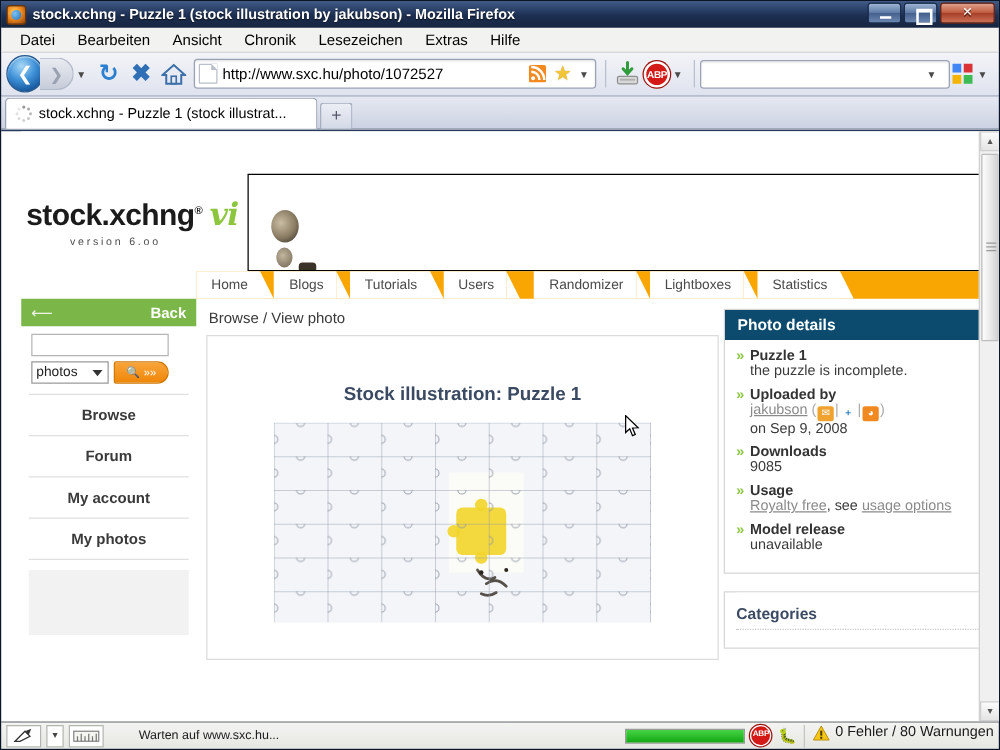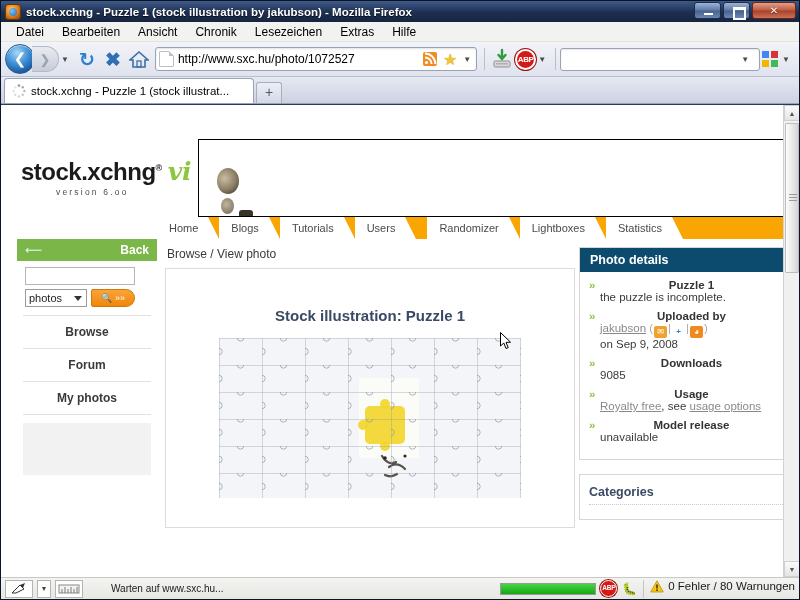--- a/index.html
+++ b/index.html
@@ -205,21 +205,21 @@
 
   #rightcol { width: 218px; flex: none; padding-left: 4px; }
   .panel { border: 1px solid #d6d6d6; background: #fff; margin-top: 8px; }
   .panel-head { background: #0c4a6e; color: #fff; font-size: 12.5px; font-weight: bold;
                 padding: 5px 10px; }
   .panel-head.plain { background: #fff; color: #3b4a63; border-bottom: 1px dotted #c9c9c9;
                 margin: 0 9px; padding: 10px 0 5px 0; }
   .panel-body { padding: 7px 9px 9px 9px; }
   .det { margin-bottom: 7px; }
   .det-label { font-size: 11.5px; font-weight: bold; color: #333; position: relative;
-               padding-left: 11px; text-align: center; }
+               padding-left: 11px; }
   .det-label:before { content: "»"; position: absolute; left: 0; top: 0; color: #8cc63e;
                font-weight: bold; }
   .det-val { font-size: 11.5px; color: #3a3a3a; padding-left: 11px; }
   .det-val a { color: #8a8a8a; text-decoration: underline; }
   .badge { display: inline-block; width: 13px; height: 12px; vertical-align: -2px;
            border-radius: 2px; margin: 0 1px; text-align: center; font-size: 8px;
            line-height: 12px; color: #fff; }
   .badge.mail { background: #f0a22e; }
   .badge.user { background: #fff; color: #2a7fc9; font-weight: bold; }
   .badge.rss { background: #f08a20; }
@@ -414,20 +414,21 @@
                 <span class="caret"></span>
               </div>
               <div id="side-go">
                 <span>🔍</span>
                 <span>»»</span>
               </div>
             </div>
             <div id="side-links">
               <div class="side-link">Browse</div>
               <div class="side-link">Forum</div>
+              <div class="side-link">My account</div>
               <div class="side-link">My photos</div>
             </div>
             <div id="side-promo"></div>
           </div>
 
           <div id="main">
             <div id="breadcrumb">Browse / View photo</div>
             <div id="photo-box">
               <div id="photo-title">Stock illustration: Puzzle 1</div>
               <div id="puzzle">

